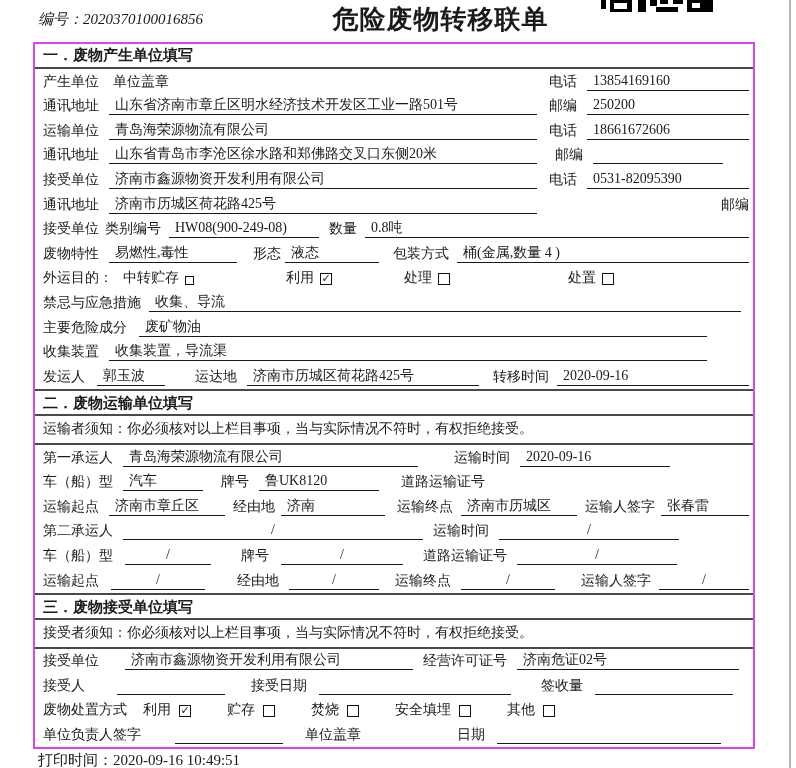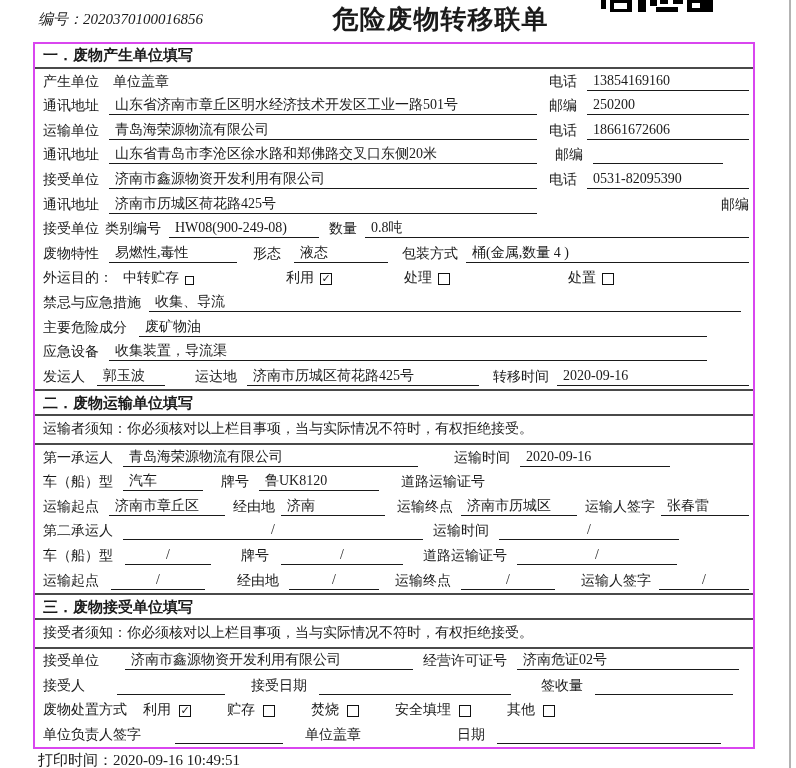--- a/index.html
+++ b/index.html
@@ -121,21 +121,21 @@
     <span class="lbl" style="margin-left:6px">类别编号</span>
     <span class="val" style="width:150px;margin-left:8px">HW08(900-249-08)</span>
     <span class="lbl" style="margin-left:10px">数量</span>
     <span class="val fill" style="margin-left:8px">0.8吨</span>
   </div>
 
   <div class="row">
     <span class="lbl">废物特性</span>
     <span class="val" style="width:128px;margin-left:10px">易燃性,毒性</span>
     <span class="lbl" style="margin-left:16px">形态</span>
-    <span class="val" style="width:94px;margin-left:13px">液态</span>
+    <span class="val" style="width:94px;margin-left:4px">液态</span>
     <span class="lbl" style="margin-left:14px">包装方式</span>
     <span class="val fill" style="margin-left:8px">桶(金属,数量 4 )</span>
   </div>
 
   <div class="row">
     <span class="lbl">外运目的：</span>
     <span class="opt-label" style="margin-left:10px">中转贮存</span>
     <span class="cb" style="margin-left:6px;width:9px;height:9px"></span>
     <span class="opt-label" style="margin-left:92px">利用</span>
     <span class="cb" style="margin-left:6px">✓</span>
@@ -149,21 +149,21 @@
     <span class="lbl">禁忌与应急措施</span>
     <span class="val fill" style="margin-left:8px;margin-right:8px">收集、导流</span>
   </div>
 
   <div class="row">
     <span class="lbl">主要危险成分</span>
     <span class="val fill" style="margin-left:12px;margin-right:42px">废矿物油</span>
   </div>
 
   <div class="row">
-    <span class="lbl">应急设备</span>
+    <span class="lbl">收集装置</span>
     <span class="val fill" style="margin-left:10px;margin-right:42px">收集装置，导流渠</span>
   </div>
 
   <div class="row">
     <span class="lbl">发运人</span>
     <span class="val" style="width:68px;margin-left:12px">郭玉波</span>
     <span class="lbl" style="margin-left:30px">运达地</span>
     <span class="val" style="width:232px;margin-left:10px">济南市历城区荷花路425号</span>
     <span class="lbl" style="margin-left:14px">转移时间</span>
     <span class="val fill" style="margin-left:8px">2020-09-16</span>

